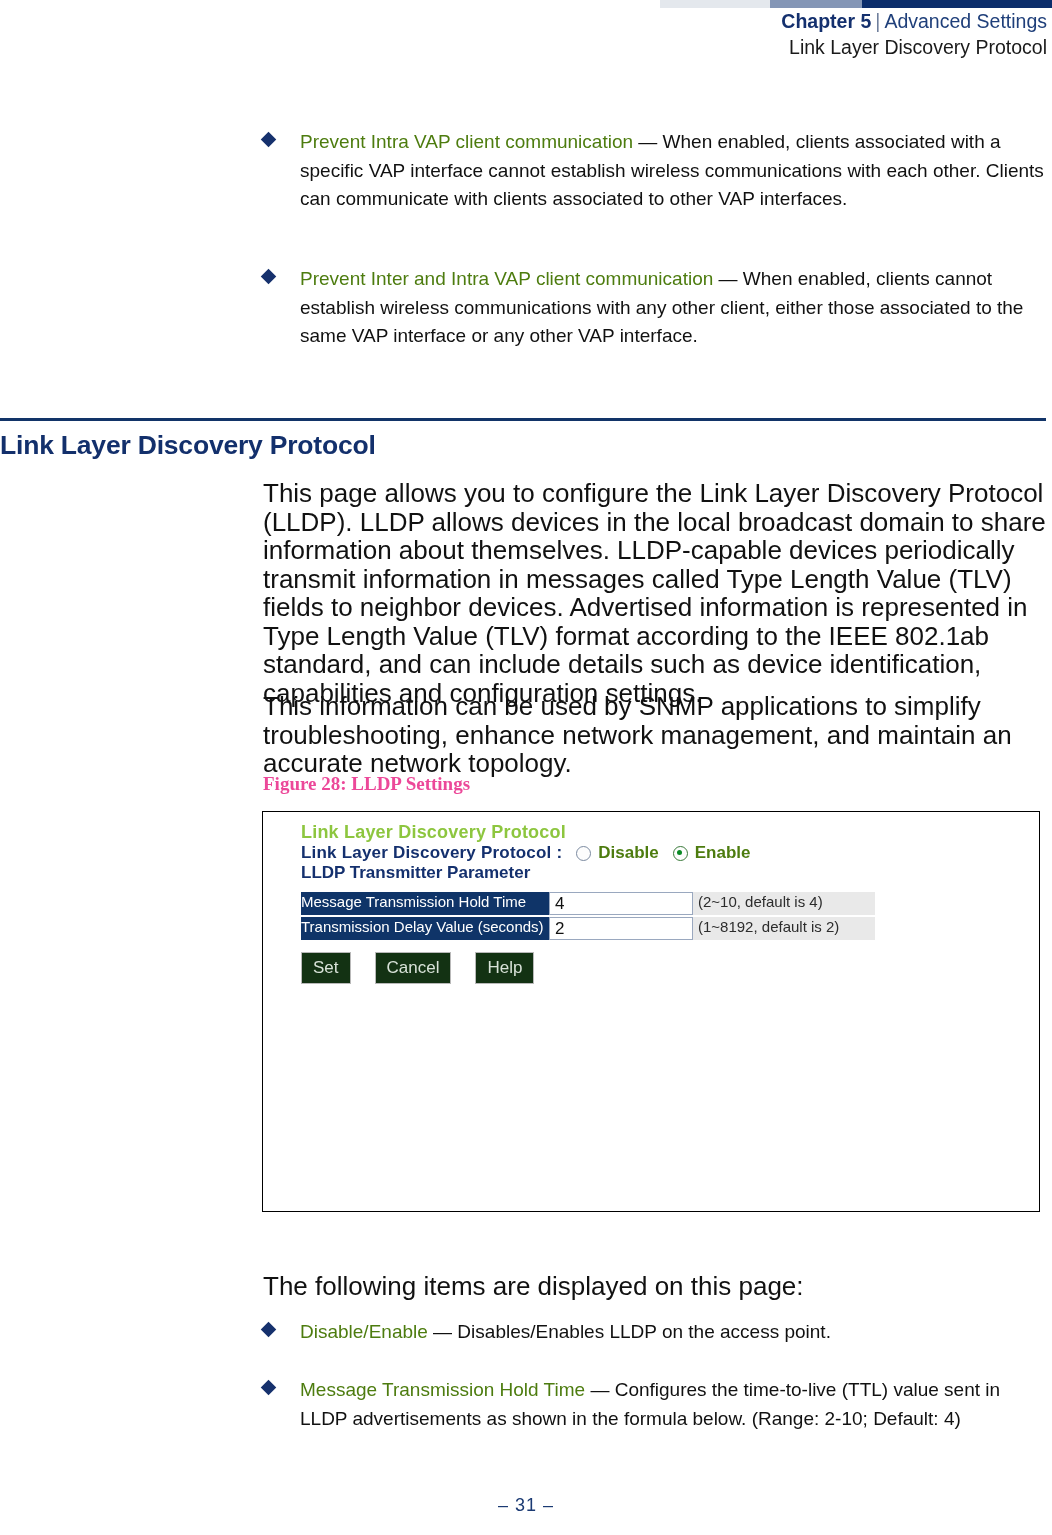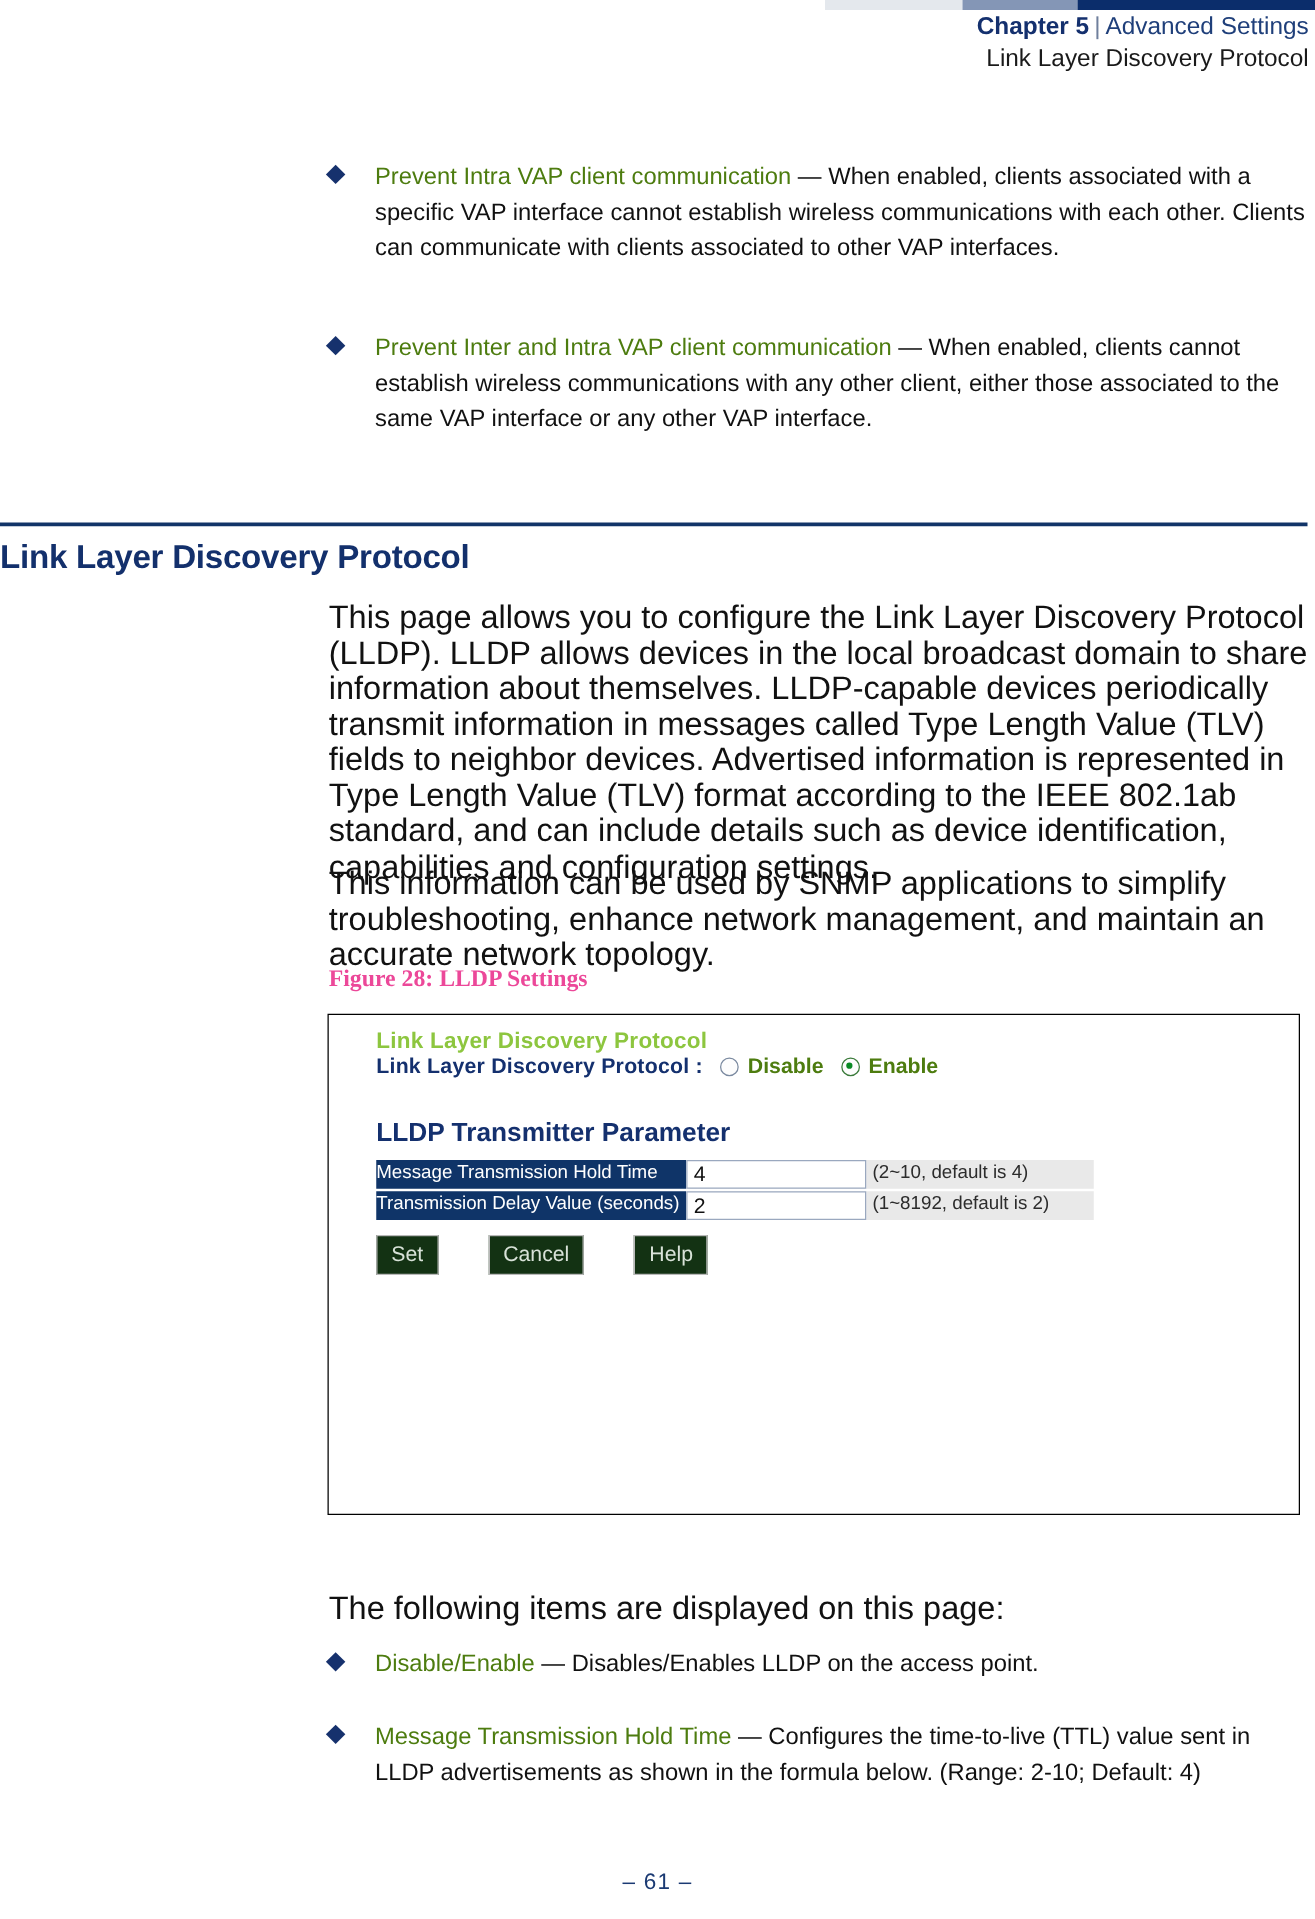--- a/index.html
+++ b/index.html
@@ -44,30 +44,30 @@
   .ui { position:absolute; left:38px; top:10px; width:720px; font-family:"Liberation Sans", sans-serif; }
 
   .ui-title { font-size:18px; font-weight:bold; color:#8dc63f; letter-spacing:0.2px; }
   .ui-radio-line { font-size:17px; font-weight:bold; color:#14306e; display:flex; align-items:center; }
   .ui-radio-line .lbl { letter-spacing:0.2px; }
   .radio { display:inline-block; width:13px; height:13px; border-radius:50%; border:1.5px solid #7b8aa0; background:#fdfdfd; margin:0 7px 0 14px; position:relative; vertical-align:middle; }
   .radio.on { border-color:#3a7a3a; }
   .radio.on::after { content:""; position:absolute; left:3px; top:3px; width:5px; height:5px; border-radius:50%; background:#0a8a25; }
   .ropt { font-size:17px; font-weight:bold; color:#4d7c0f; }
 
-  .ui-sub { margin-top:32px; font-size:21px; font-weight:bold; color:#14306e; }
+  .ui-sub { font-size:17px; font-weight:bold; color:#14306e; }
 
   .ftable { margin-top:7px; width:574px; border-collapse:separate; border-spacing:0 2px; }
   .ftable td { vertical-align:top; padding:0; }
   .lbl-cell { width:248px; background:#0f3468; color:#ffffff; font-size:15px; line-height:19px; padding:5px 8px 6px 8px; }
   .val-cell { background:#e9e9e9; color:#1a1a1a; font-size:15px; line-height:19px; padding:4px 6px 5px 6px; }
   .inp { display:inline-block; float:left; width:144px; height:23px; background:#ffffff; border:1px solid #9aa8bf; margin-right:5px; font-size:17px; color:#111; padding:1px 0 0 5px; box-sizing:border-box; font-family:"Liberation Sans", sans-serif; }
   .hint { color:#2c2c2c; }
 
-  .btnrow { margin-top:10px; display:flex; gap:40px; }
+  .btnrow { margin-top:10px; display:flex; gap:24px; }
   .gbtn { background:#133213; color:#d8e2d8; border:1px solid #b9b9b9; font-size:17px; line-height:17px; padding:6px 11px 7px 11px; font-family:"Liberation Sans", sans-serif; }
 </style>
 </head>
 <body>
 
 <div class="hdr-bars">
   <div class="hdr-bar-a"></div>
   <div class="hdr-bar-b"></div>
   <div class="hdr-bar-c"></div>
 </div>
@@ -145,13 +145,13 @@
 <div class="bullet-row" style="top:1318px;">
   <span class="dia"></span>
   <div class="btext"><b>Disable/Enable</b><span> — Disables/Enables LLDP on the access point.</span></div>
 </div>
 
 <div class="bullet-row" style="top:1376px;">
   <span class="dia"></span>
   <div class="btext"><b>Message Transmission Hold Time</b><span> — Configures the time-to-live (TTL) value sent in LLDP advertisements as shown in the formula below. (Range: 2-10; Default: 4)</span></div>
 </div>
 
-<div class="footer" style="top:1495px;">–  61  –</div>
+<div class="footer" style="top:1495px;">–  31  –</div>
 
 </body></html>

